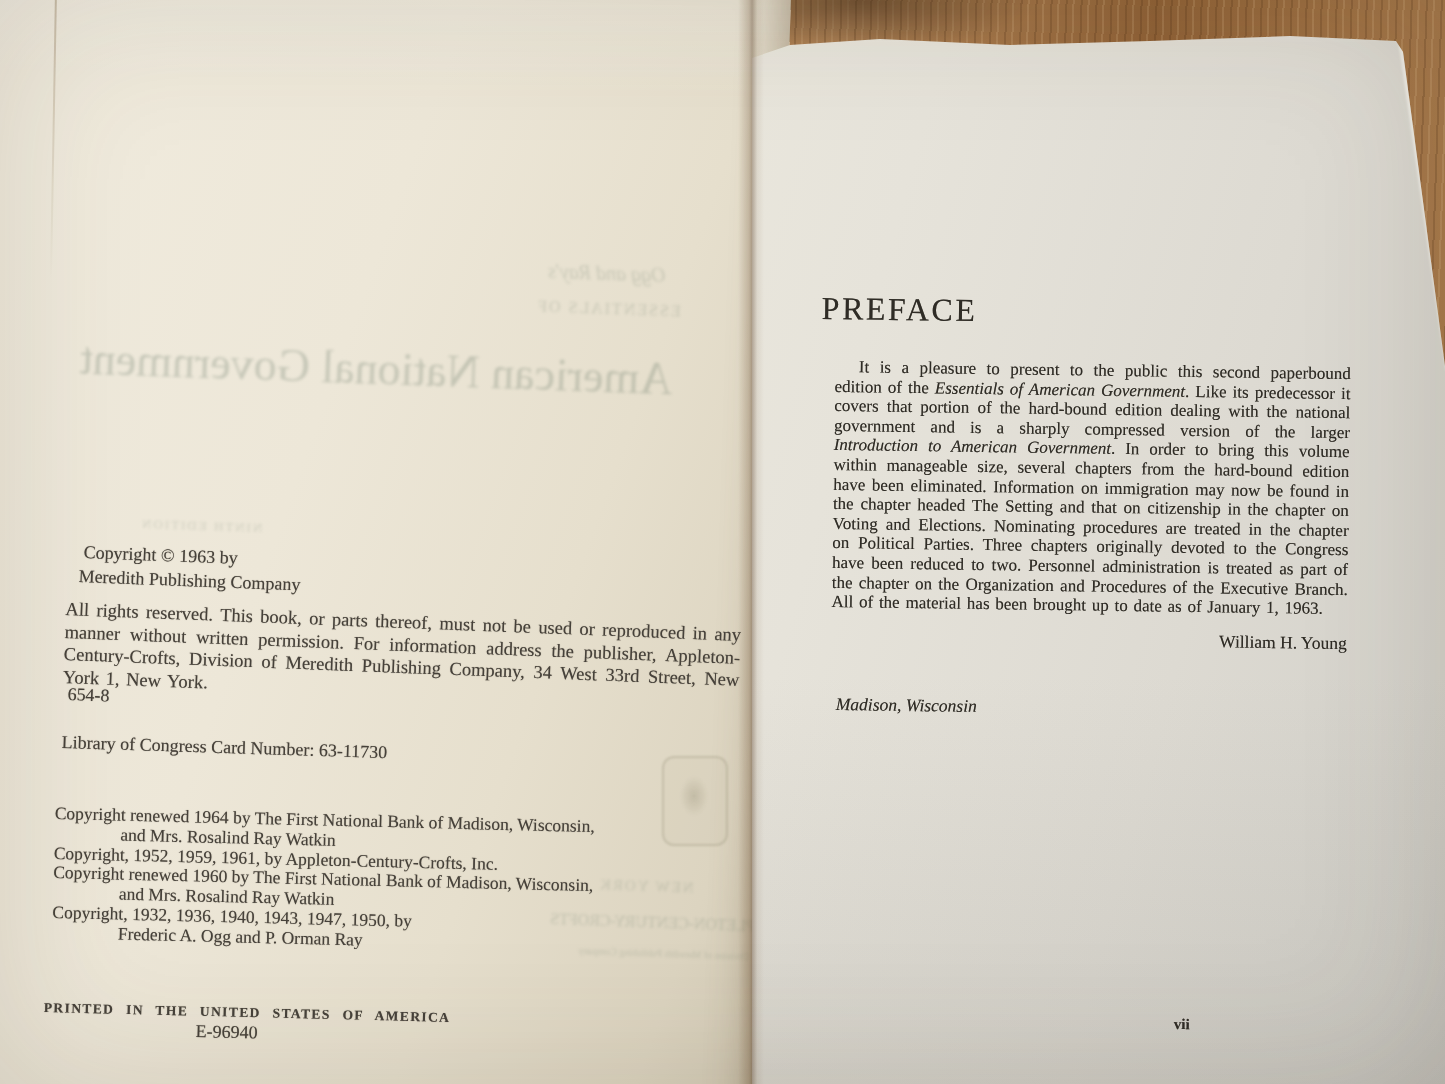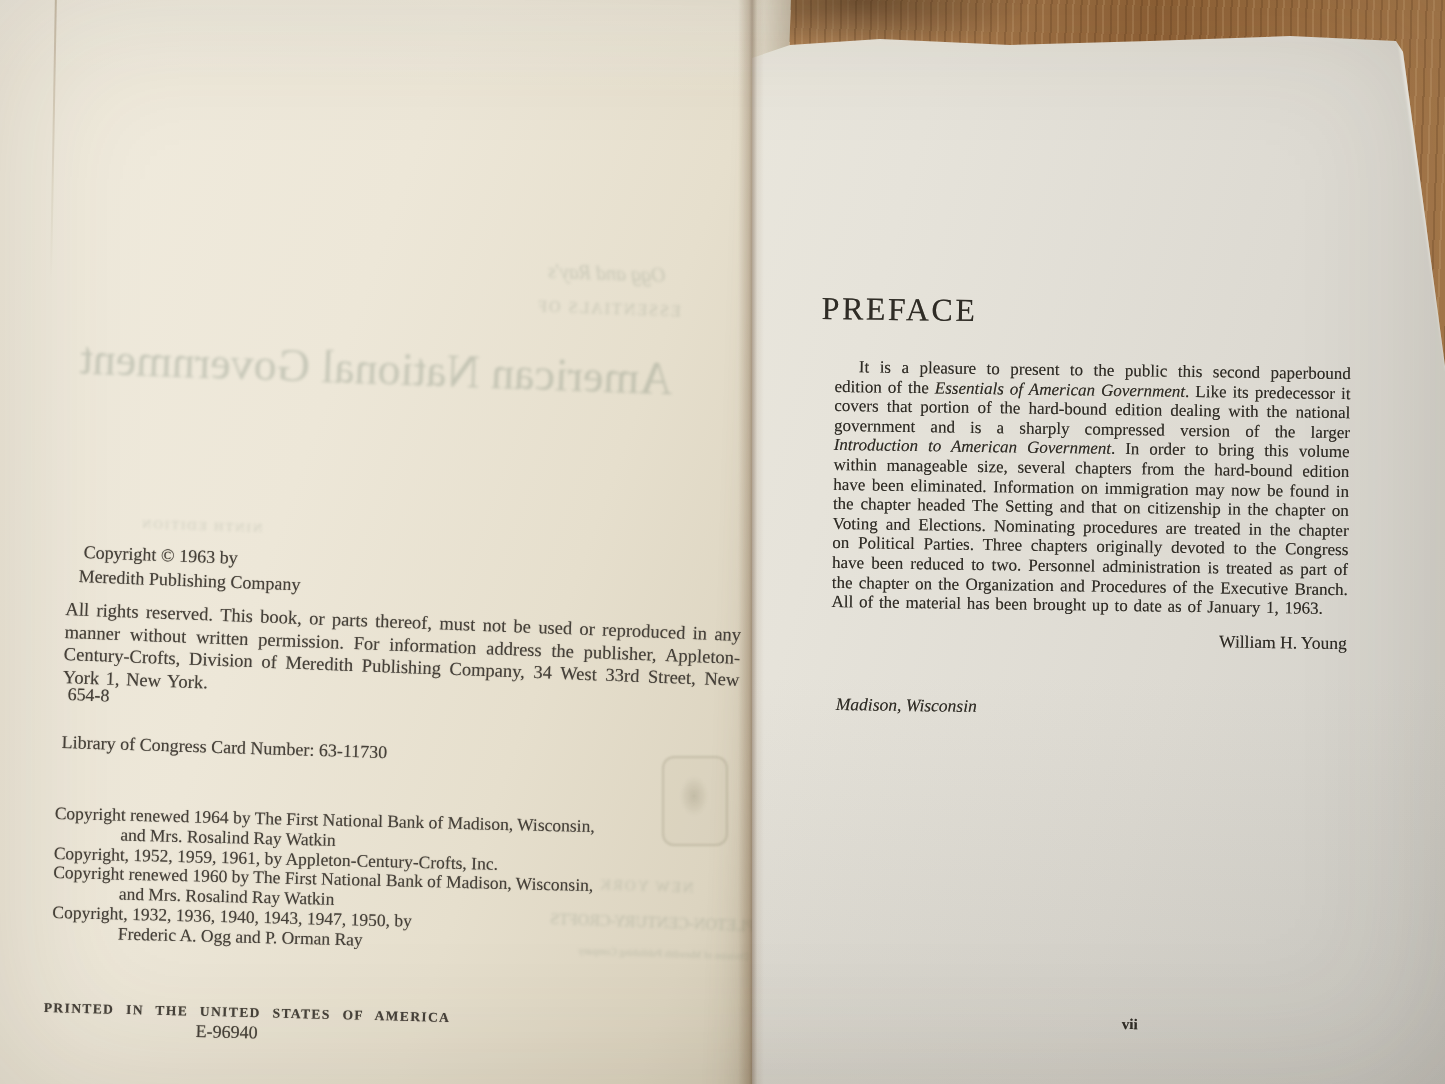--- a/index.html
+++ b/index.html
@@ -67,21 +67,21 @@
     letter-spacing:1.4px;word-spacing:7px;}
   .ecode{left:196px;top:1021px;font-size:18px;}
 
   .heading{left:822px;top:290px;font-size:32px;letter-spacing:2.5px;}
   .para{left:835px;top:357px;width:516px;font-size:17px;line-height:19.6px;
     text-align:justify;white-space:normal;text-indent:24px;word-spacing:1.5px;}
   .para .it{font-style:italic;}
   .sig{left:835px;top:626px;width:512px;text-align:right;font-size:17.5px;
     padding-right:6px;}
   .loc2{left:836px;top:694px;font-size:17.5px;font-style:italic;}
-  .pnum{left:1122px;top:1016px;font-size:15px;font-weight:bold;}
+  .pnum{left:1174px;top:1016px;font-size:15px;font-weight:bold;}
 
   
   .ghost{position:absolute;color:#6d7d6c;filter:blur(1.6px);
     transform:scaleX(-1) rotate(-2deg);white-space:nowrap;}
   .g1{left:548px;top:262px;font-size:20px;font-style:italic;opacity:.26;}
   .g2{left:536px;top:300px;font-size:16px;letter-spacing:2px;opacity:.26;}
   .gtitle{left:80px;top:342px;font-size:46px;opacity:.30;}
   .gedition{left:140px;top:518px;font-size:13px;letter-spacing:2px;opacity:.24;}
   .gcity{left:598px;top:878px;font-size:15px;letter-spacing:2px;opacity:.25;}
   .gpub{left:550px;top:914px;font-size:16px;opacity:.27;}

